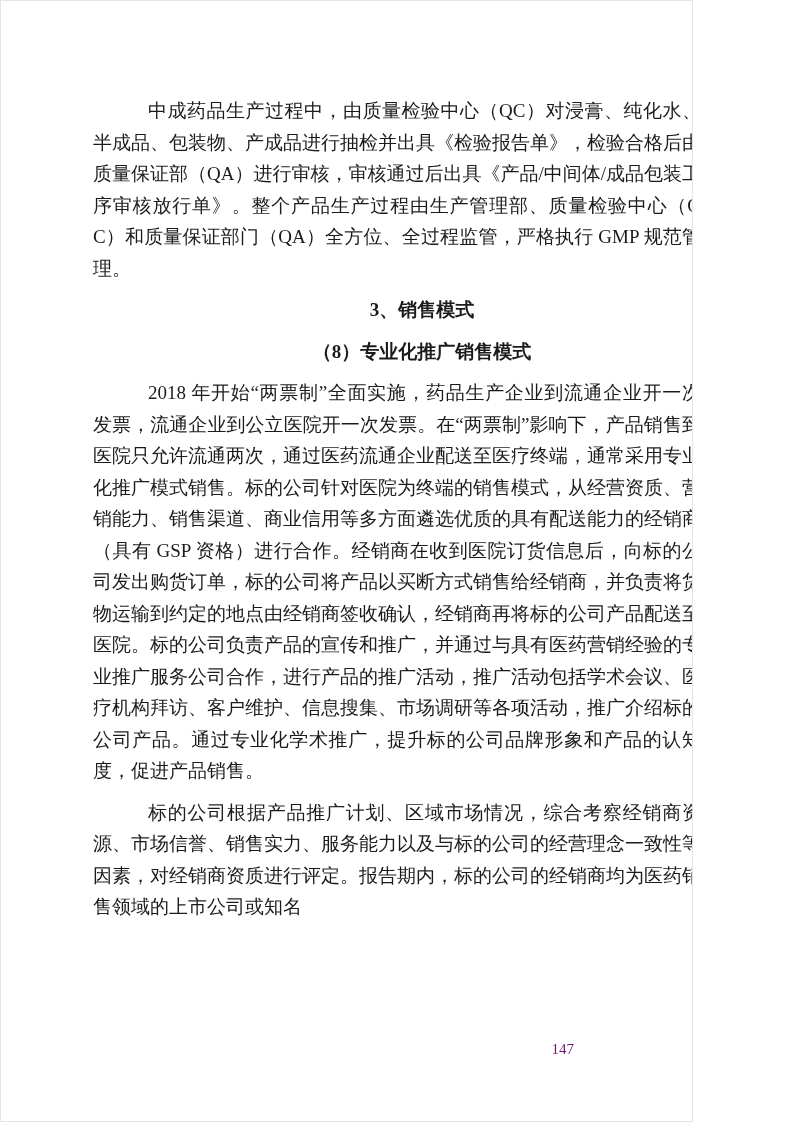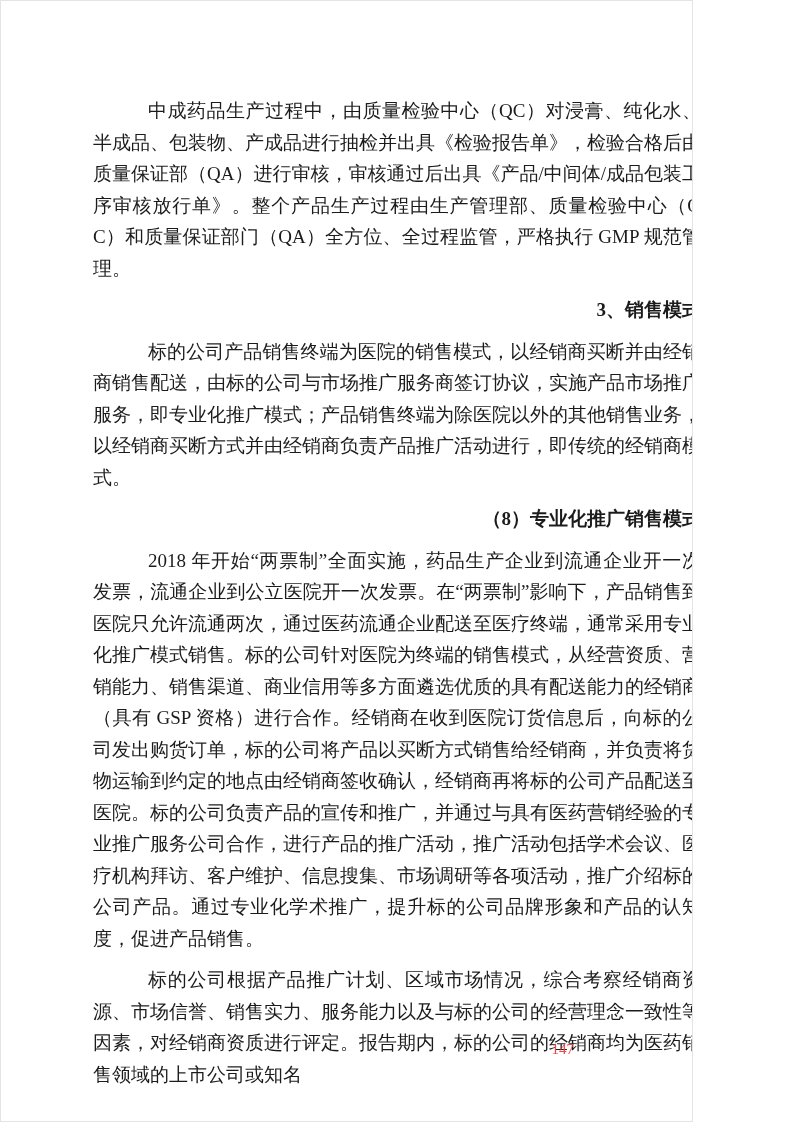--- a/index.html
+++ b/index.html
@@ -30,42 +30,41 @@
     line-height: 31.5px;
     text-align: justify;
     text-justify: inter-ideograph;
     word-break: break-all;
   }
   .para {
     text-indent: 55px;
   }
   .heading {
     text-indent: 50px;
-    text-align: right;
+    text-align: center;
   }
   .page-number {
     position: absolute;
     top: 1040px;
     right: 118px;
     font-size: 15px;
     line-height: 16px;
-    color: #ef4444;
+    color: #701a75;
   }
 </style>
 </head>
 <body>
 
 <div class="page">
   <main class="content">
 
     <p class="para">中成药品生产过程中，由质量检验中心（QC）对浸膏、纯化水、半成品、包装物、产成品进行抽检并出具《检验报告单》，检验合格后由质量保证部（QA）进行审核，审核通过后出具《产品/中间体/成品包装工序审核放行单》。整个产品生产过程由生产管理部、质量检验中心（QC）和质量保证部门（QA）全方位、全过程监管，严格执行 GMP 规范管理。</p>
 
     <h3 class="heading">3、销售模式</h3>
 
-    <p class="para">标的公司产品销售终端为医院的销售模式，以经销商买断并由经销商销售配送，由标的公司与市场推广服务商签订协议，实施产品市场推广服务，即专业化推广模式；产品销售终端为除医院以外的其他销售业务，以经销商买断方式并由经销商负责产品推广活动进行，即传统的经销商模式。</p>
 
     <h4 class="heading">（8）专业化推广销售模式</h4>
 
     <p class="para">2018 年开始“两票制”全面实施，药品生产企业到流通企业开一次发票，流通企业到公立医院开一次发票。在“两票制”影响下，产品销售到医院只允许流通两次，通过医药流通企业配送至医疗终端，通常采用专业化推广模式销售。标的公司针对医院为终端的销售模式，从经营资质、营销能力、销售渠道、商业信用等多方面遴选优质的具有配送能力的经销商（具有 GSP 资格）进行合作。经销商在收到医院订货信息后，向标的公司发出购货订单，标的公司将产品以买断方式销售给经销商，并负责将货物运输到约定的地点由经销商签收确认，经销商再将标的公司产品配送至医院。标的公司负责产品的宣传和推广，并通过与具有医药营销经验的专业推广服务公司合作，进行产品的推广活动，推广活动包括学术会议、医疗机构拜访、客户维护、信息搜集、市场调研等各项活动，推广介绍标的公司产品。通过专业化学术推广，提升标的公司品牌形象和产品的认知度，促进产品销售。</p>
 
 
     <p class="para">标的公司根据产品推广计划、区域市场情况，综合考察经销商资源、市场信誉、销售实力、服务能力以及与标的公司的经营理念一致性等因素，对经销商资质进行评定。报告期内，标的公司的经销商均为医药销售领域的上市公司或知名</p>
 
   </main>
 

